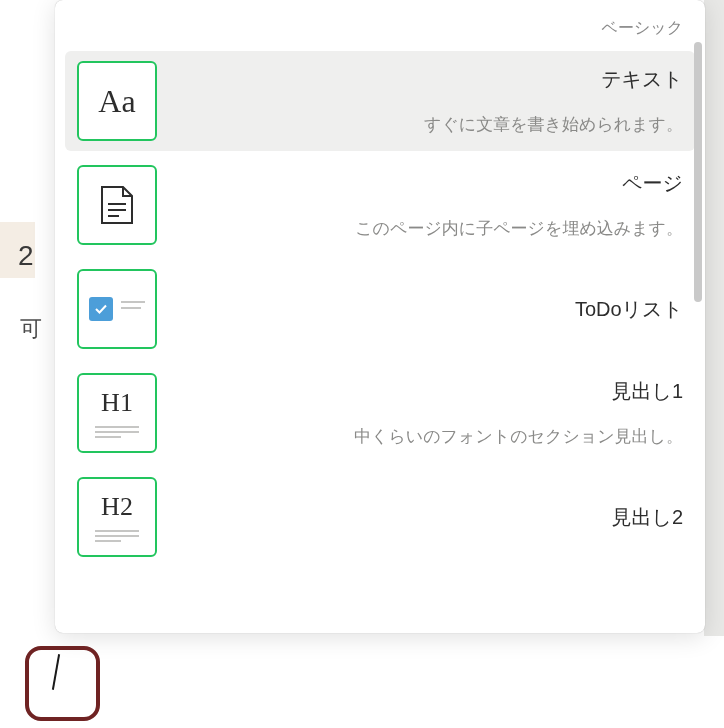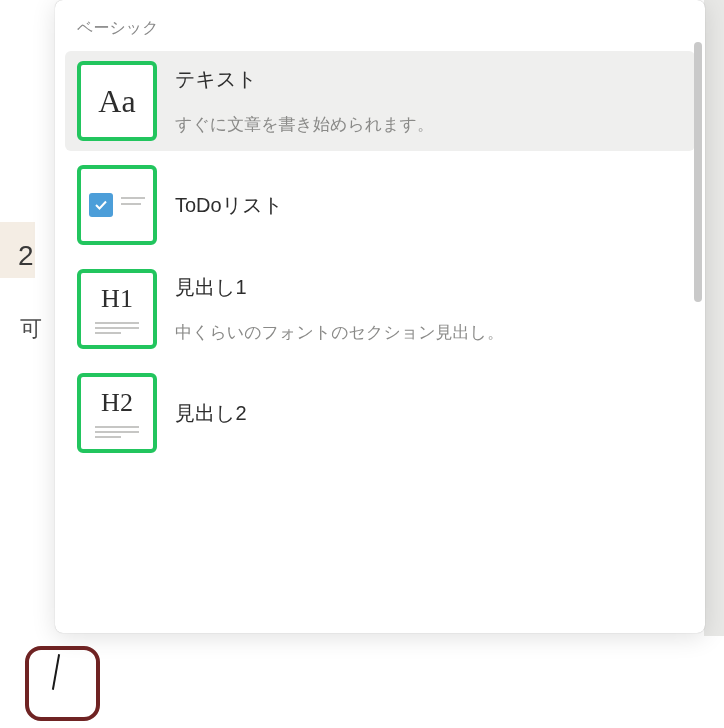--- a/index.html
+++ b/index.html
@@ -45,20 +45,21 @@
     .popup-menu {
       position: absolute;
       left: 55px;
       top: 0;
       width: 650px;
       height: 633px;
       background: #ffffff;
       border-radius: 8px;
       box-shadow: 0 4px 24px rgba(0,0,0,0.12), 0 0 1px rgba(0,0,0,0.3);
       overflow: hidden;
+      text-align: right;
     }
     
     .section-header {
       padding: 18px 22px 10px 22px;
       font-size: 16px;
       color: #888;
       font-weight: 400;
     }
     
     .menu-items {
@@ -76,21 +77,21 @@
       cursor: pointer;
     }
     
     .menu-item.selected {
       background: #efefee;
     }
     
     .menu-item-icon {
       width: 80px;
       height: 80px;
-      border: 4px solid #22c55e;
+      border: 2px solid #22c55e;
       border-radius: 6px;
       background: #ffffff;
       display: flex;
       align-items: center;
       justify-content: center;
       flex-shrink: 0;
     }
     
     .menu-item-content {
       display: flex;
@@ -240,20 +241,35 @@
     <div class="menu-item selected">
       <div class="menu-item-icon">
         <span class="icon-text-aa">Aa</span>
       </div>
       <div class="menu-item-content">
         <div class="menu-item-title">テキスト</div>
         <div class="menu-item-desc">すぐに文章を書き始められます。</div>
       </div>
     </div>
 
+    <div class="menu-item">
+      <div class="menu-item-icon">
+        <svg width="36" height="42" viewBox="0 0 36 42">
+          <path d="M 3 3 L 24 3 L 33 12 L 33 39 L 3 39 Z" fill="none" stroke="#2d2d2d" stroke-width="2"></path>
+          <path d="M 24 3 L 24 12 L 33 12" fill="none" stroke="#2d2d2d" stroke-width="2"></path>
+          <line x1="9" y1="20" x2="27" y2="20" stroke="#2d2d2d" stroke-width="2"></line>
+          <line x1="9" y1="26" x2="27" y2="26" stroke="#2d2d2d" stroke-width="2"></line>
+          <line x1="9" y1="32" x2="20" y2="32" stroke="#2d2d2d" stroke-width="2"></line>
+        </svg>
+      </div>
+      <div class="menu-item-content">
+        <div class="menu-item-title">ページ</div>
+        <div class="menu-item-desc">このページ内に子ページを埋め込みます。</div>
+      </div>
+    </div>
 
     <div class="menu-item">
       <div class="menu-item-icon">
         <div class="icon-todo-wrap">
           <div class="icon-todo-check">
             <svg width="16" height="16" viewBox="0 0 16 16">
                 <path d="M3 8 L6.5 11.5 L13 4.5" stroke="white" stroke-width="2" fill="none"></path>
               </svg>
           </div>
           <div class="icon-todo-lines">

